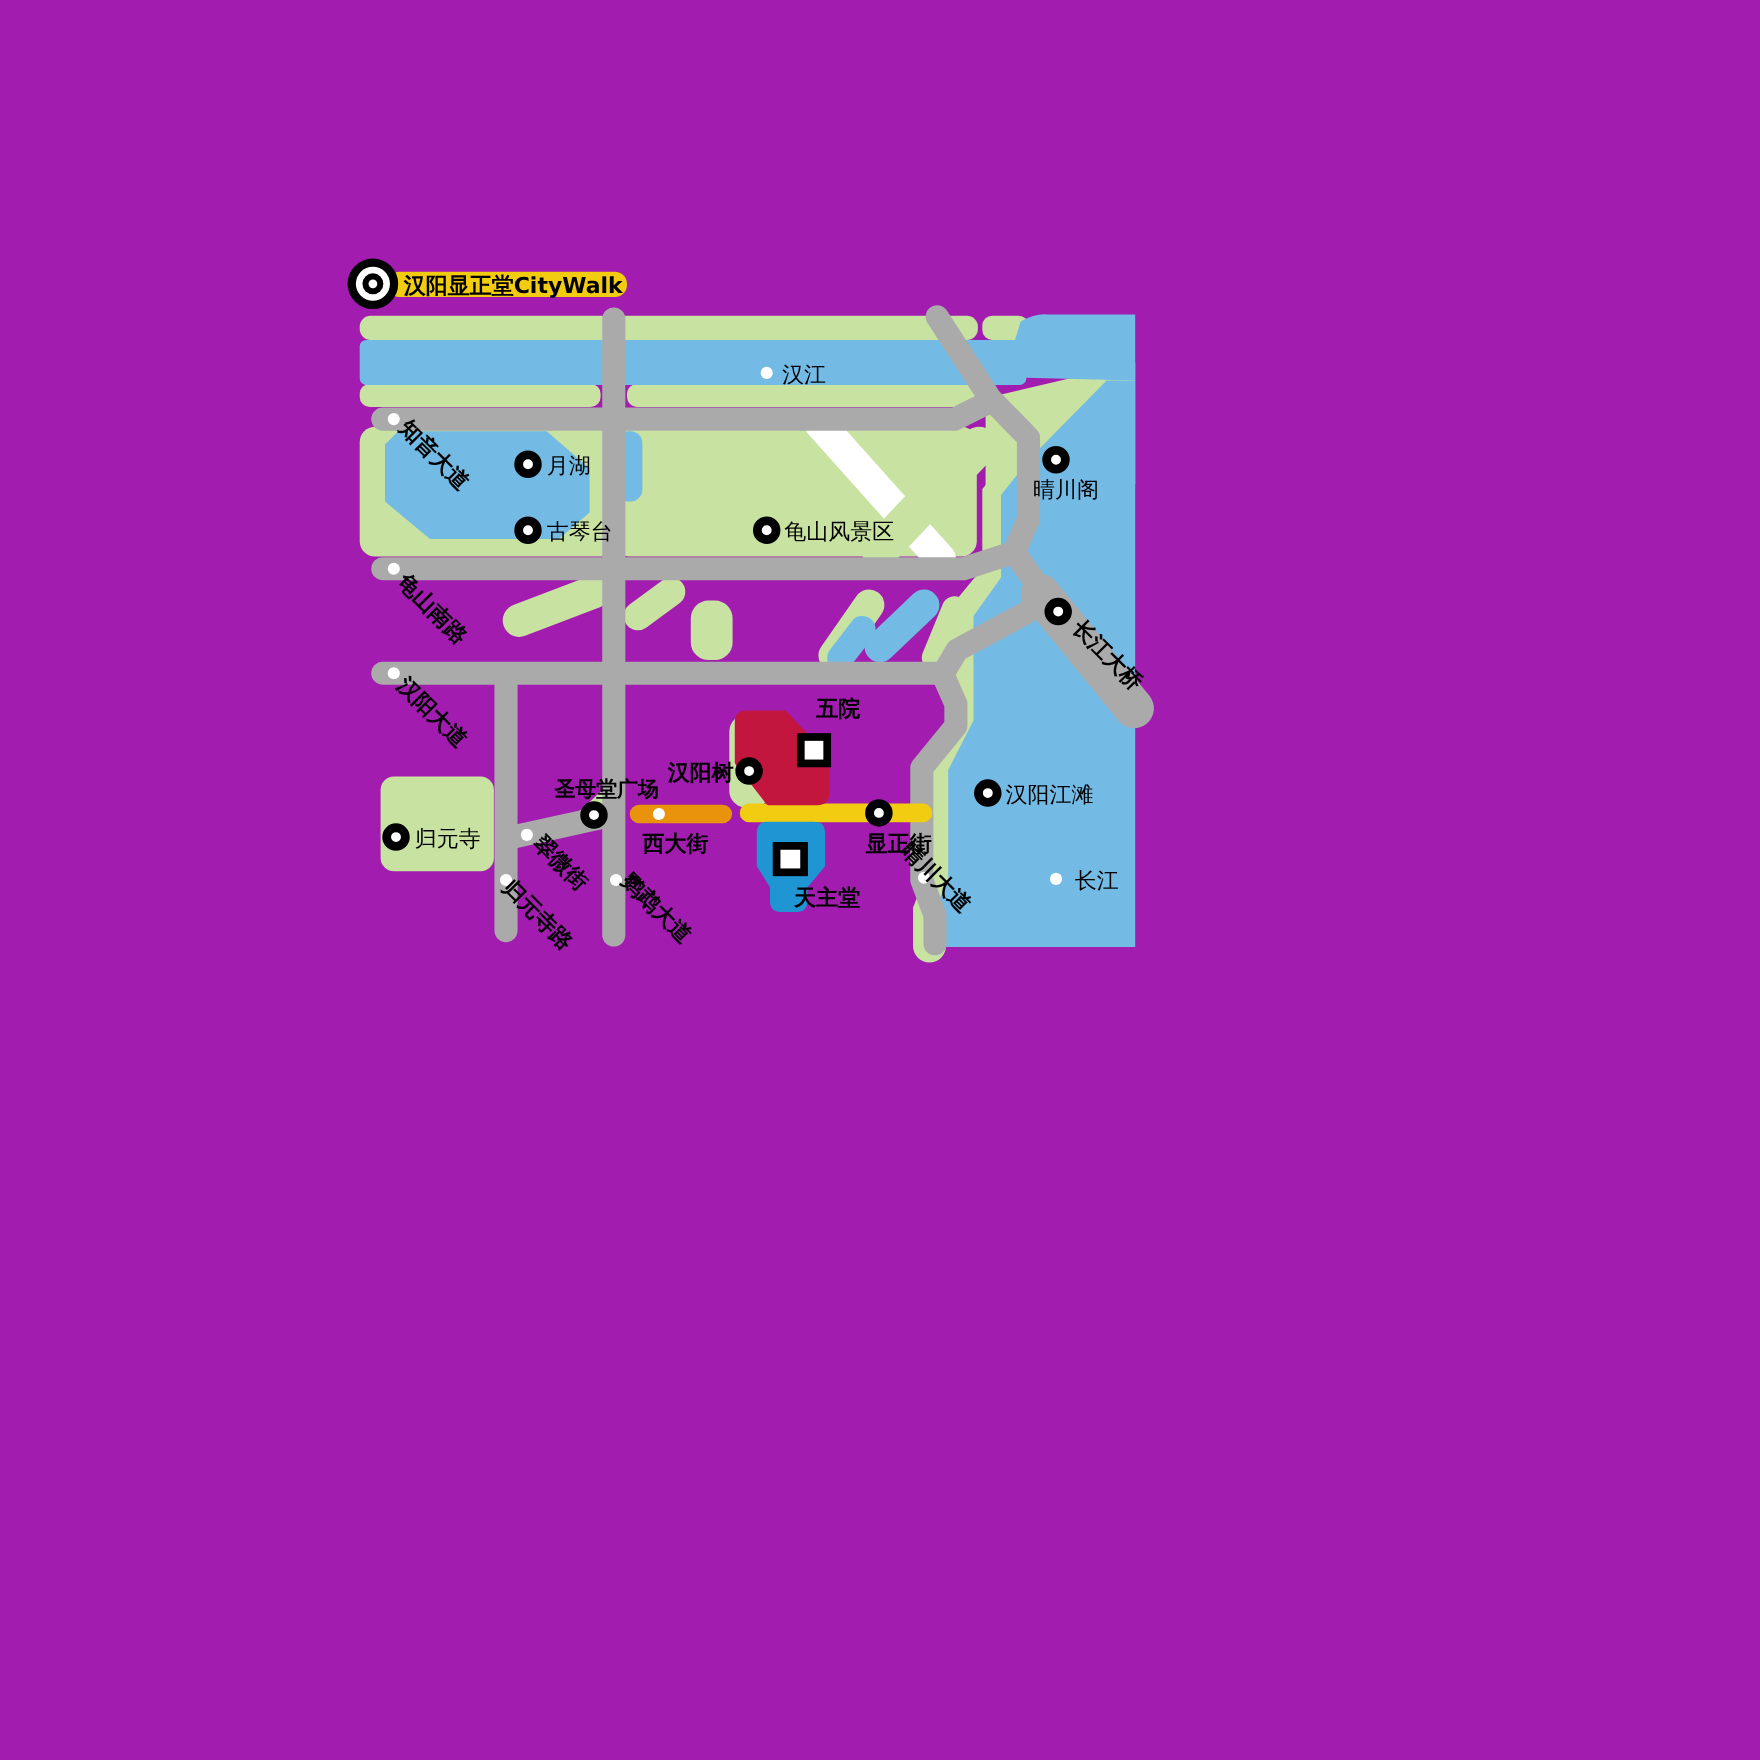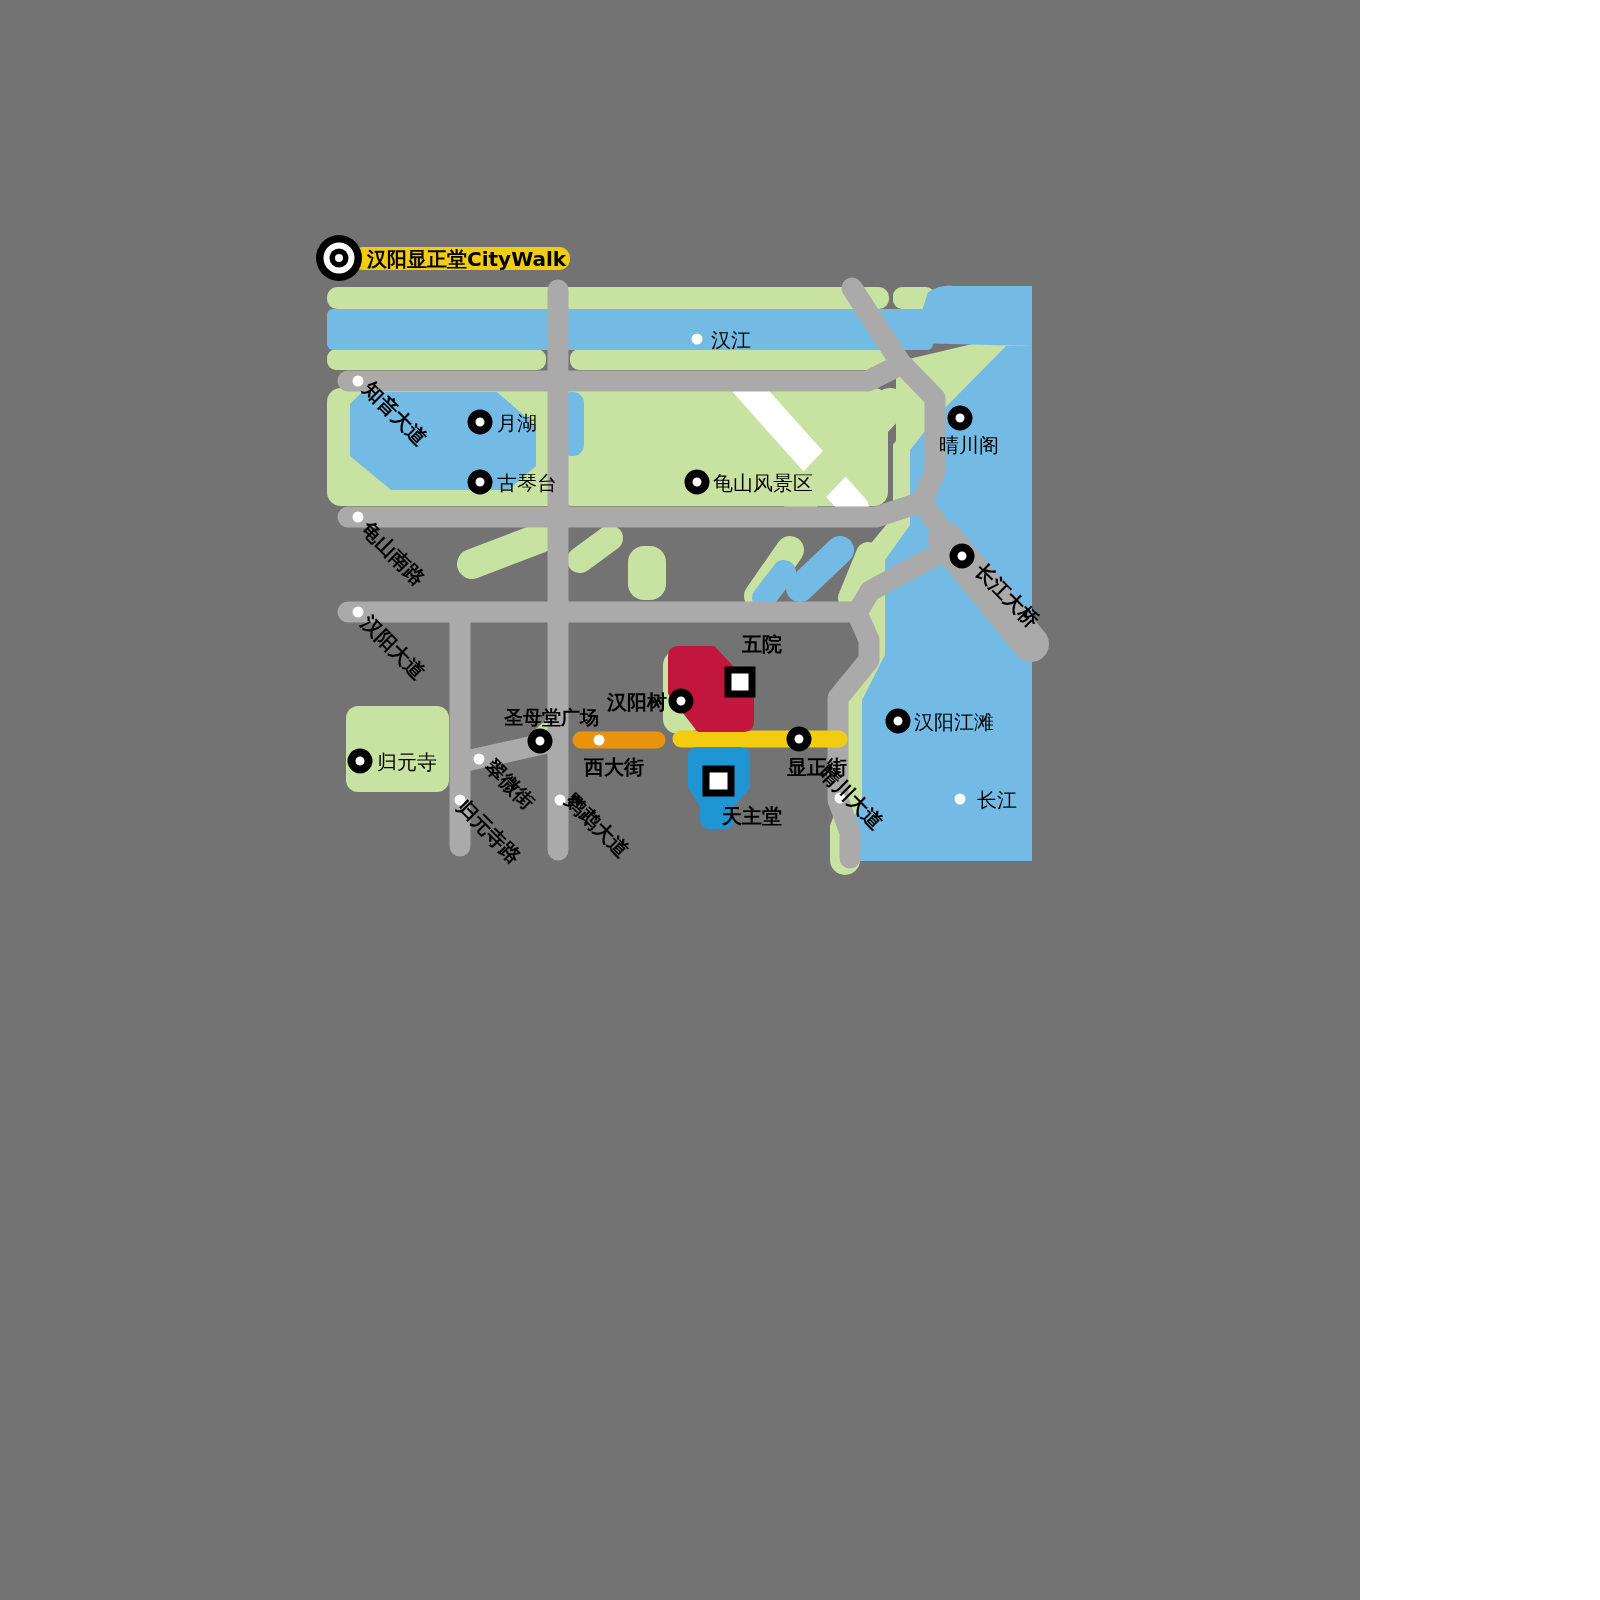--- a/index.html
+++ b/index.html
@@ -1,16 +1,16 @@
 <!DOCTYPE html>
 <html style="--park: #C8E2A1; --water: #73BAE4; --road: #AAAAAA; --highlight_yellow: #F2CC10; --highlight_orange: #E8930B; --building_red: #C2163E; --building_blue: #2095D3; --label: #000000; --marker_fill: #FFFFFF;"><head>
 <meta charset="utf-8">
 <style>
   html,body{margin:0;padding:0;background:#ffffff;}
-  .stage{width:1360px;height:1600px;position:relative;background:#737373;}
+  .stage{width:1600px;height:1600px;position:relative;background:#a21caf;}
   svg{display:block;font-family:"DejaVu Sans",sans-serif;}
   .park{fill:var(--park);stroke:none;}
   .water{fill:var(--water);stroke:none;}
   .park-stroke{fill:none;stroke:var(--park);stroke-linecap:round;}
   .water-stroke{fill:none;stroke:var(--water);stroke-linecap:round;}
   .road{fill:none;stroke:var(--road);stroke-width:21;stroke-linecap:round;stroke-linejoin:round;}
   .road-wide{fill:none;stroke:var(--road);stroke-width:36;stroke-linecap:round;}
   .street-orange{fill:none;stroke:var(--highlight_orange);stroke-width:17;stroke-linecap:round;}
   .street-yellow{fill:none;stroke:var(--highlight_yellow);stroke-width:17;stroke-linecap:round;}
   .bld-red{fill:var(--building_red);stroke:var(--building_red);stroke-width:6;stroke-linejoin:round;}

